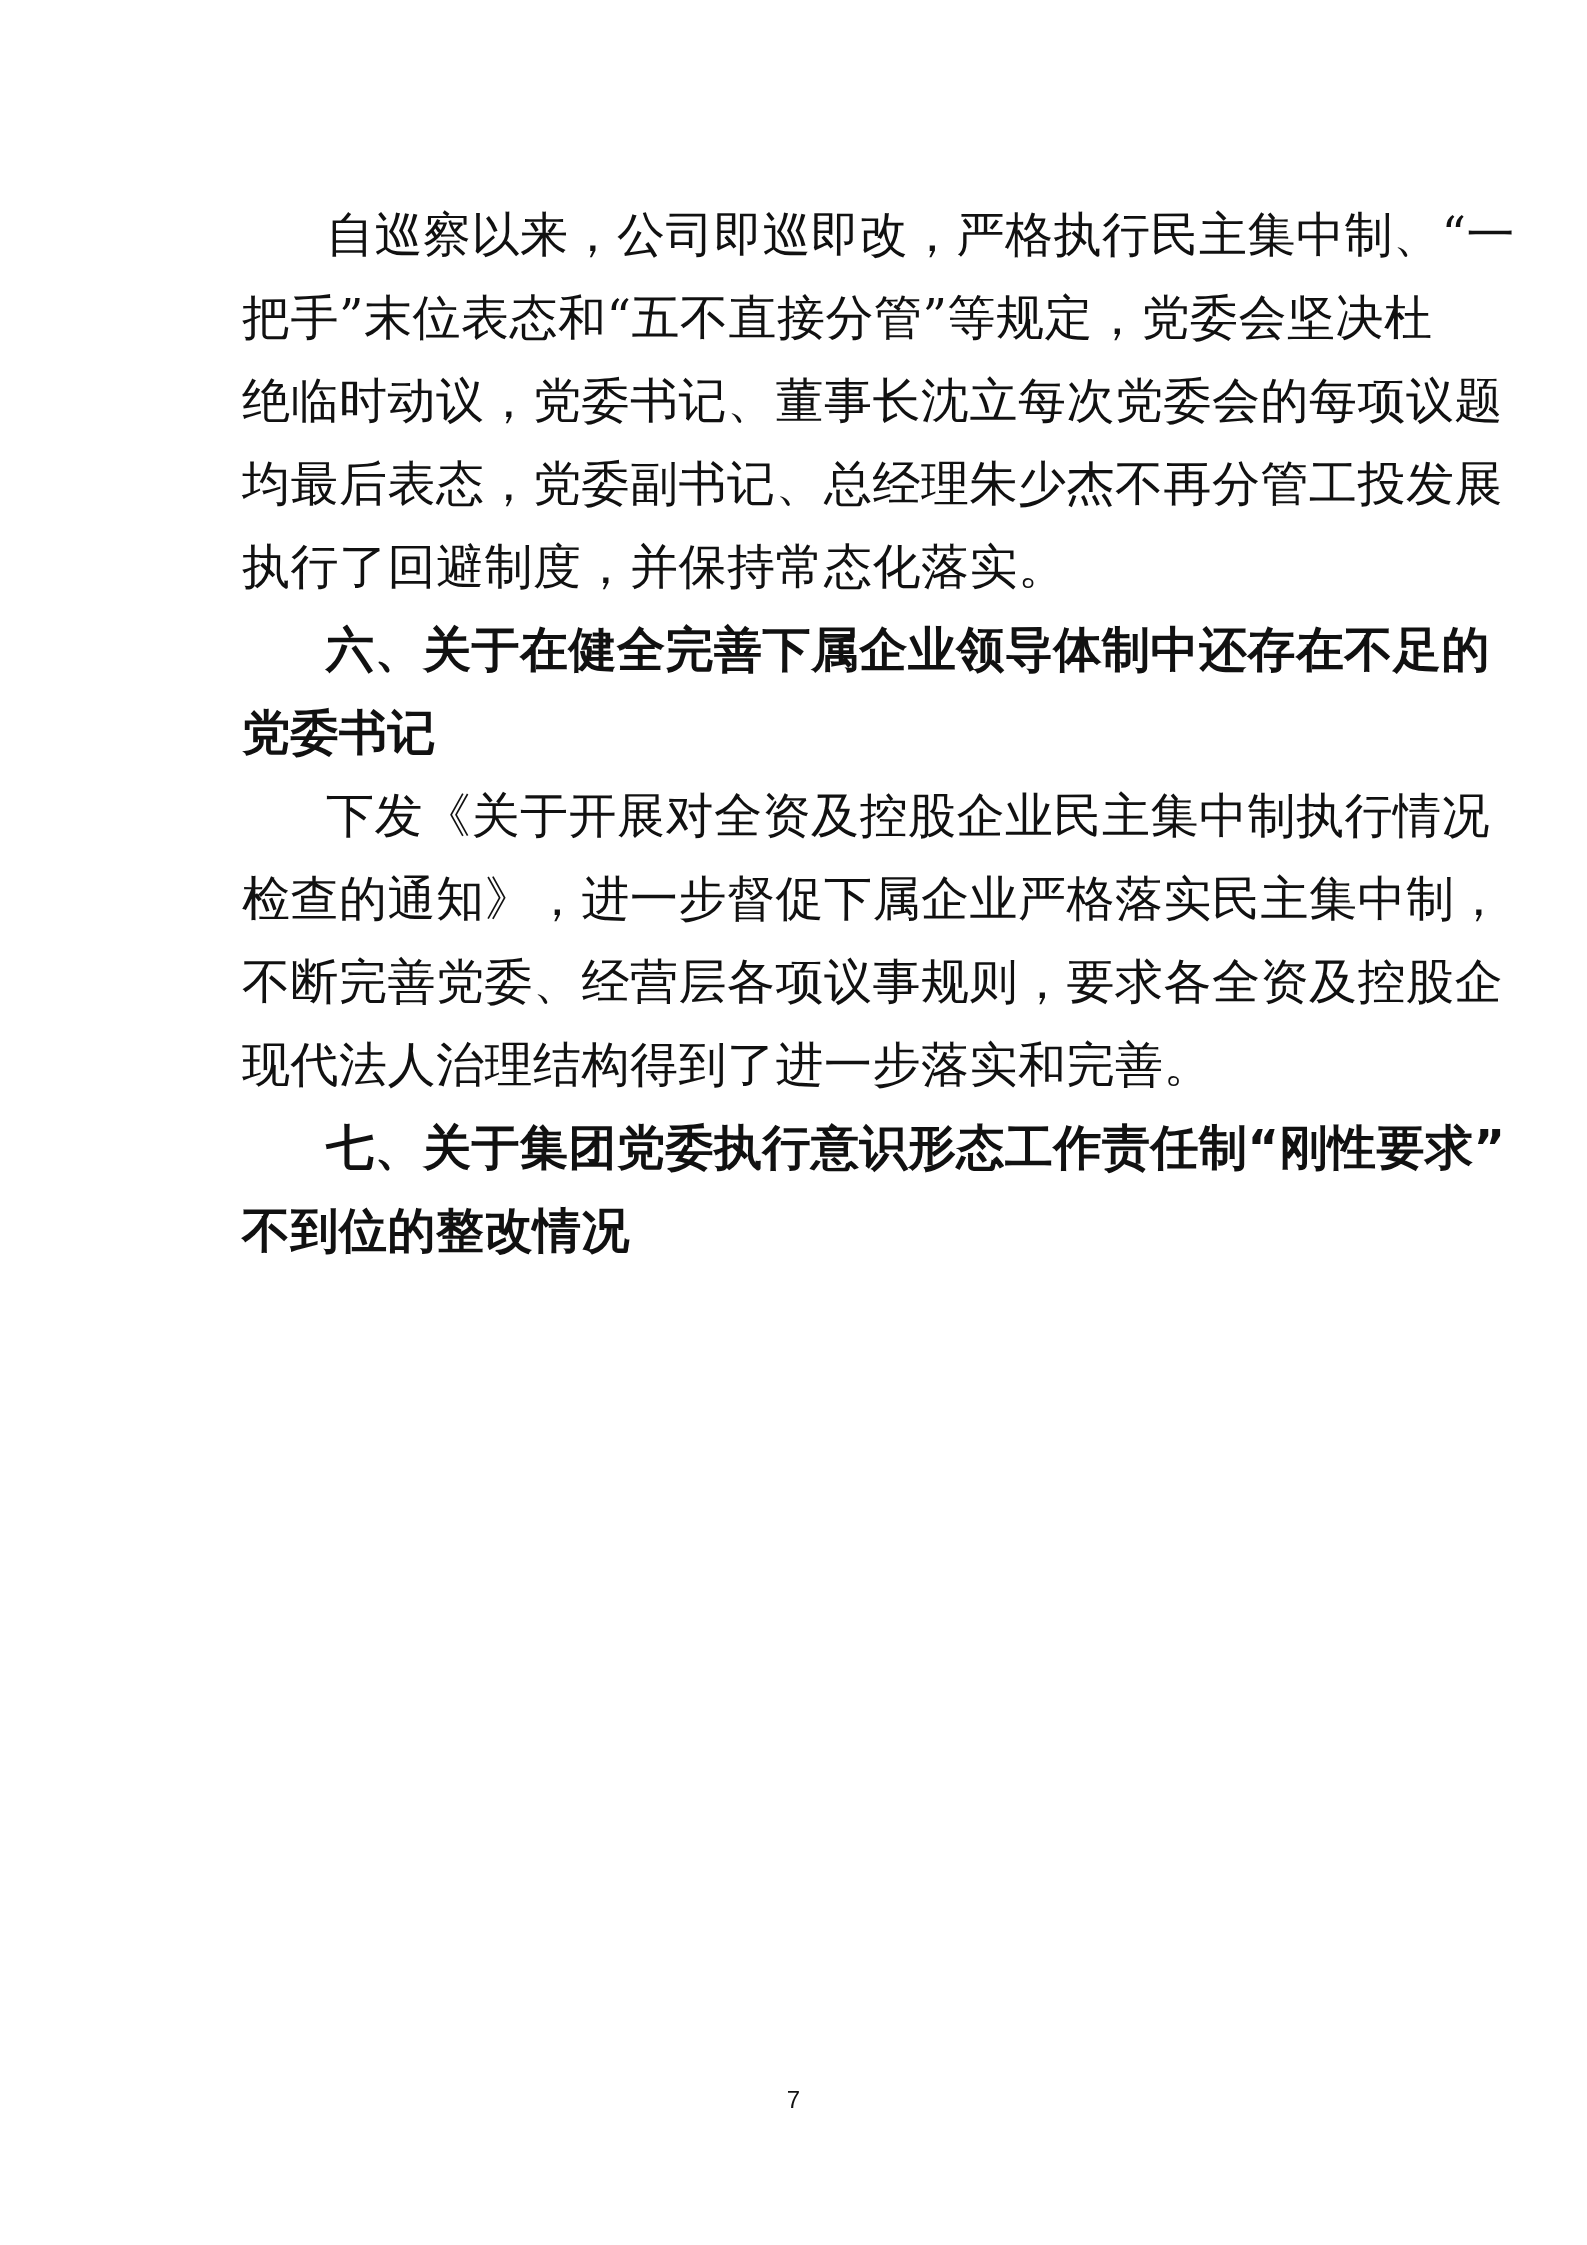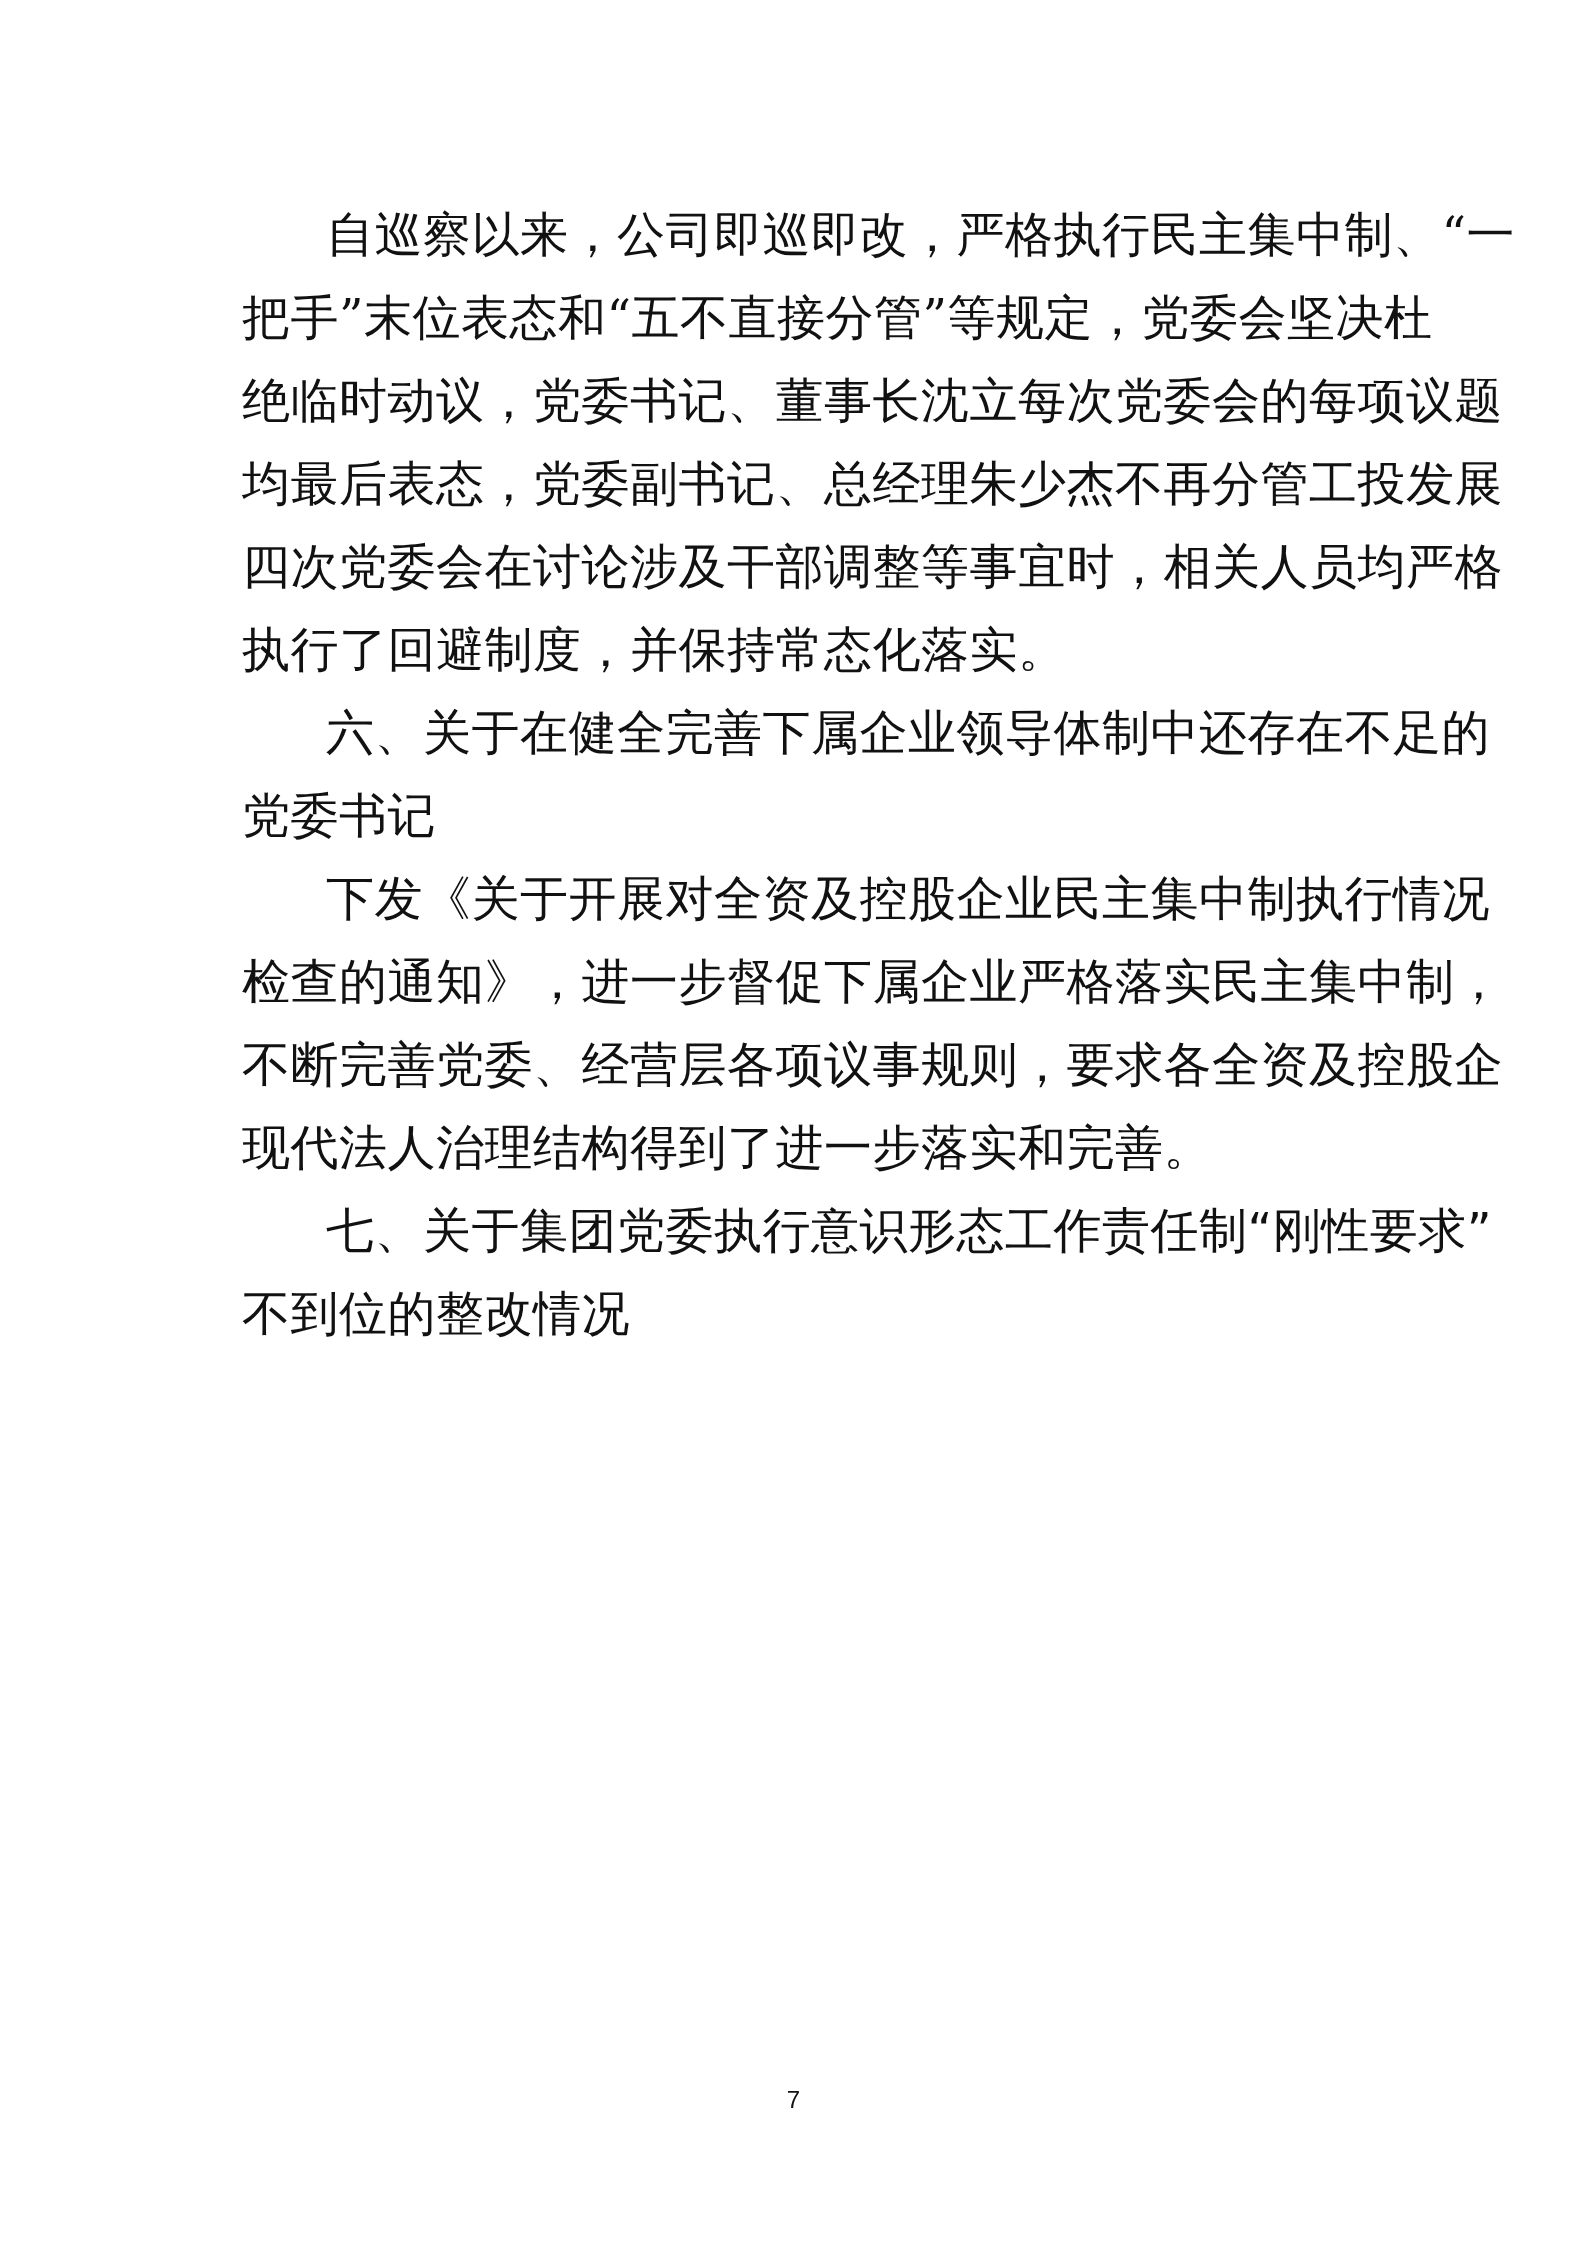--- a/index.html
+++ b/index.html
@@ -44,21 +44,21 @@
   .line.indent {
     padding-left: 84px;
   }
   .body-text .line {
     font-family: "DejaVu Serif", "Liberation Serif", serif;
     font-weight: normal;
     letter-spacing: 0.5px;
   }
   .heading .line {
     font-family: "DejaVu Sans", "Liberation Sans", sans-serif;
-    font-weight: normal;
+    font-weight: bold;
     letter-spacing: 0.5px;
   }
   .page-number {
     position: absolute;
     left: 0;
     width: 1587px;
     top: 2086px;
     text-align: center;
     font-family: "Liberation Sans", "DejaVu Sans", sans-serif;
     font-size: 24px;
@@ -69,21 +69,20 @@
 <body>
 
 <div class="page">
   <div class="content">
 
     <div class="body-text">
       <span class="line indent">自巡察以来，公司即巡即改，严格执行民主集中制、“一</span>
       <span class="line">把手”末位表态和“五不直接分管”等规定，党委会坚决杜</span>
       <span class="line">绝临时动议，党委书记、董事长沈立每次党委会的每项议题</span>
       <span class="line">均最后表态，党委副书记、总经理朱少杰不再分管工投发展</span>
-      <span class="line">四次党委会在讨论涉及干部调整等事宜时，相关人员均严格</span>
       <span class="line last">执行了回避制度，并保持常态化落实。</span>
     </div>
 
     <div class="heading">
       <span class="line indent">六、关于在健全完善下属企业领导体制中还存在不足的</span>
       <span class="line last">党委书记</span>
     </div>
 
     <div class="body-text">
       <span class="line indent">下发《关于开展对全资及控股企业民主集中制执行情况</span>

